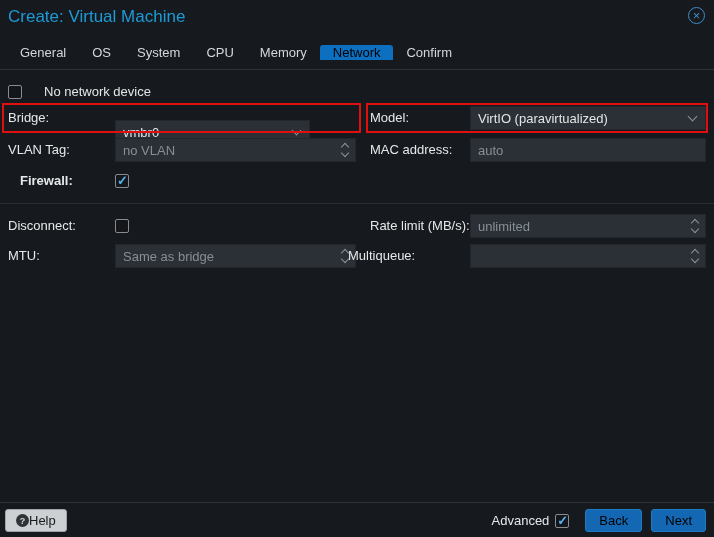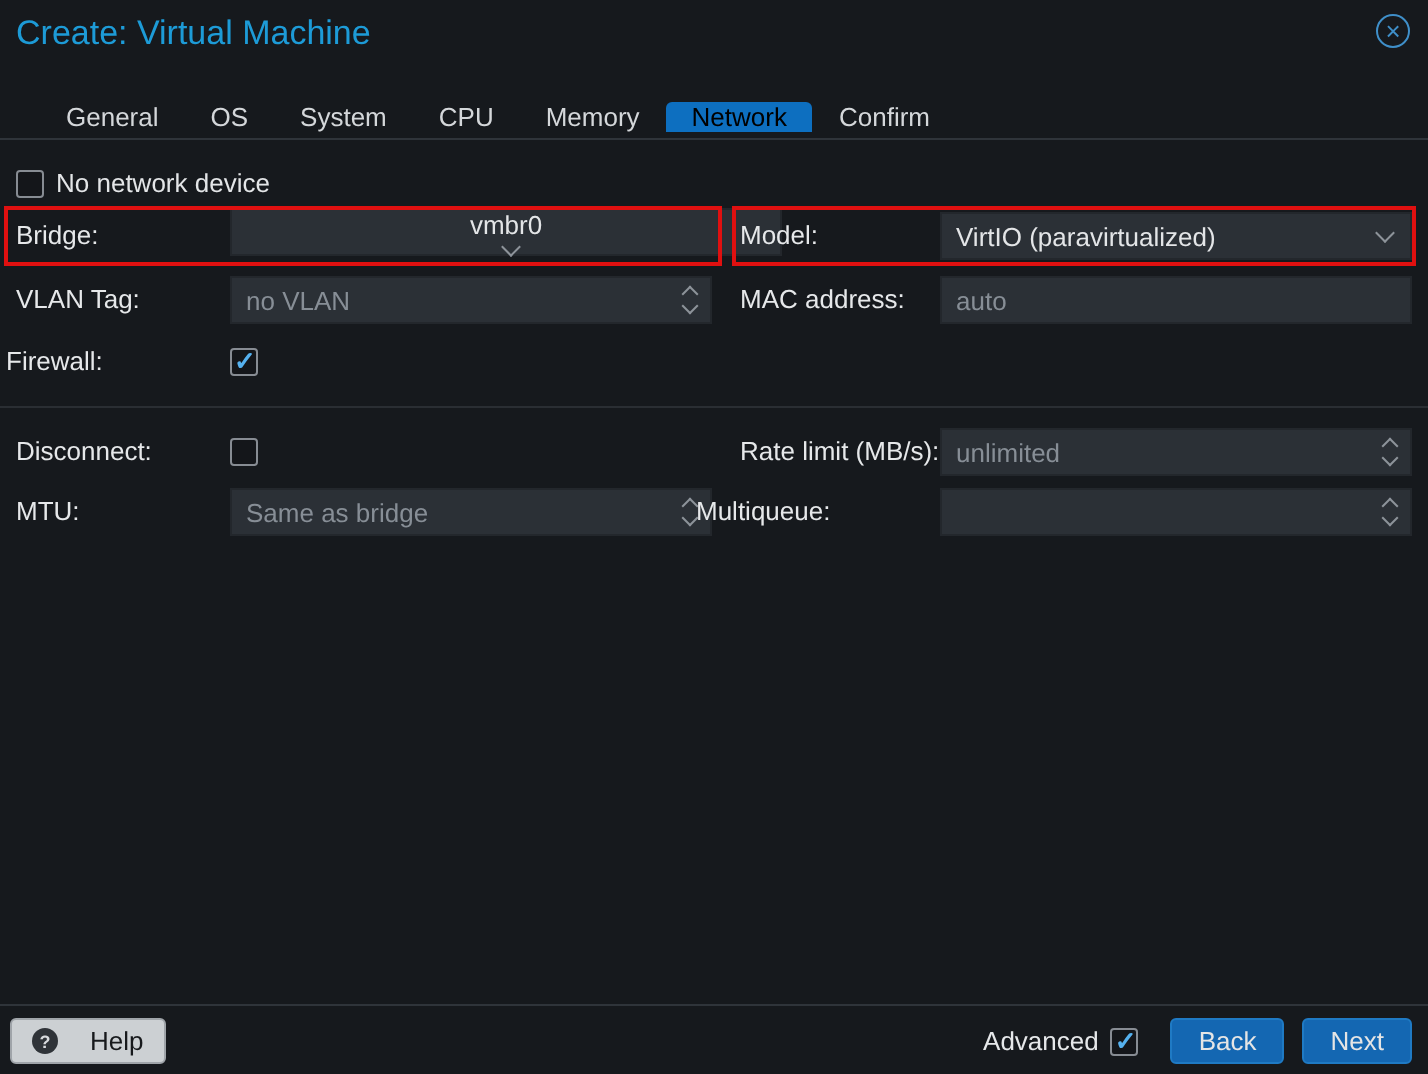--- a/index.html
+++ b/index.html
@@ -18,31 +18,31 @@
   .close {
     position:absolute; right:9px; top:7px; width:17px; height:17px;
     border:1px solid #3f8fc9; border-radius:50%; color:#3f8fc9;
     display:flex; align-items:center; justify-content:center; cursor:pointer;
   }
   .close::after { content:"×"; font-size:13px; line-height:1; margin-top:-1px; }
 
   
   .tabbar {
     position:absolute; left:0; top:38px; width:714px; height:28px;
-    display:flex; padding-left:20px; align-items:flex-end;
+    display:flex; padding-left:7px; align-items:center;
   }
   .tab {
     display:flex; align-items:center; padding:0 13px; color:#d4d7da;
     cursor:pointer; border-radius:3px 3px 0 0; white-space:nowrap;
   }
   .tab.active { background:#0d6fc0; color:#000000; }
   .tabline { position:absolute; left:0; top:69px; width:714px; height:1px; background:#2f343a; }
 
   
-  .chkrow { position:absolute; display:flex; align-items:flex-end; gap:6px; }
+  .chkrow { position:absolute; display:flex; align-items:flex-end; gap:22px; }
   .cb {
     width:14px; height:14px; border:1px solid #878c93; border-radius:2px;
     background:#14161a; position:relative; cursor:pointer; flex:0 0 14px;
   }
   .cb.checked::after {
     content:"✓"; position:absolute; left:1px; top:-2px;
     color:#55b1ef; font-size:13px; font-weight:bold;
   }
   .flabel { position:absolute; height:32px; line-height:24px; color:#e6e8ea; white-space:nowrap; }
   .field {
@@ -70,37 +70,37 @@
   .hl.right { left:366px; width:342px; }
 
   
   .footer {
     position:absolute; left:0; top:502px; width:714px; height:35px;
     border-top:1px solid #2f343a; background:#16191d;
   }
   .help-btn {
     position:absolute; left:5px; top:6px; height:23px;
     background:#ccd0d3; color:#17191c; border:1px solid #9fa4a9; border-radius:3px;
-    display:flex; align-items:center; gap:16px; padding:0 10px;
+    display:flex; align-items:center; gap:0; padding:0 10px;
     font-family:"Liberation Sans", sans-serif; font-size:13px; cursor:pointer;
   }
   .help-icon {
     width:13px; height:13px; border-radius:50%; background:#2f3338; color:#d8dadd;
     display:flex; align-items:center; justify-content:center; flex:0 0 13px;
   }
   .help-icon::after { content:"?"; font-size:9px; font-weight:bold; }
   .footer-right {
     position:absolute; right:8px; top:6px; height:23px;
     display:flex; align-items:center;
   }
   .adv-label { color:#e6e8ea; margin-right:6px; }
   .footer-right .cb { margin-right:16px; }
   .btn {
     height:23px; padding:0 13px; background:#1467b2; border:1px solid #1f7ac4;
-    border-radius:3px; color:#e5e5e5; font-family:"Liberation Sans", sans-serif;
+    border-radius:3px; color:#000000; font-family:"Liberation Sans", sans-serif;
     font-size:13px; cursor:pointer;
   }
   .btn + .btn { margin-left:9px; }
 </style>
 </head>
 <body>
 
 <div class="dialog">
 
   <span class="title">Create: Virtual Machine</span>
@@ -116,21 +116,21 @@
     <span class="tab">Confirm</span>
   </div>
   <div class="tabline"></div>
 
   <div class="chkrow" style="left:8px;top:84px;">
     <span class="cb"></span>
     <span>No network device</span>
   </div>
 
   <span class="flabel" style="left:8px;top:106px;">Bridge:</span>
-  <div class="field" style="left:115px;top:104px;width:276px;flex-direction:column;">
+  <div class="field" style="left:115px;top:120px;width:195px;">
     <span class="fval">vmbr0</span>
     <span class="chev"></span>
   </div>
   <span class="flabel" style="left:370px;top:106px;">Model:</span>
   <div class="field" style="left:470px;top:106px;width:236px;">
     <span class="fval">VirtIO (paravirtualized)</span>
     <span class="chev"></span>
   </div>
 
   <div class="hl left"></div>
@@ -142,21 +142,21 @@
     <span class="spin">
       <span class="sc up"></span>
       <span class="sc down"></span>
     </span>
   </div>
   <span class="flabel" style="left:370px;top:138px;">MAC address:</span>
   <div class="field" style="left:470px;top:138px;width:236px;">
     <span class="fval ph">auto</span>
   </div>
 
-  <span class="flabel" style="left:3px;top:169px;">Firewall:</span>
+  <span class="flabel" style="left:20px;top:169px;font-weight:bold;">Firewall:</span>
   <span class="cb checked" style="position:absolute;left:115px;top:174px;"></span>
 
   <div class="divider"></div>
 
   <span class="flabel" style="left:8px;top:214px;">Disconnect:</span>
   <span class="cb" style="position:absolute;left:115px;top:219px;"></span>
   <span class="flabel" style="left:370px;top:214px;">Rate limit (MB/s):</span>
   <div class="field" style="left:470px;top:214px;width:236px;">
     <span class="fval ph">unlimited</span>
     <span class="spin">

